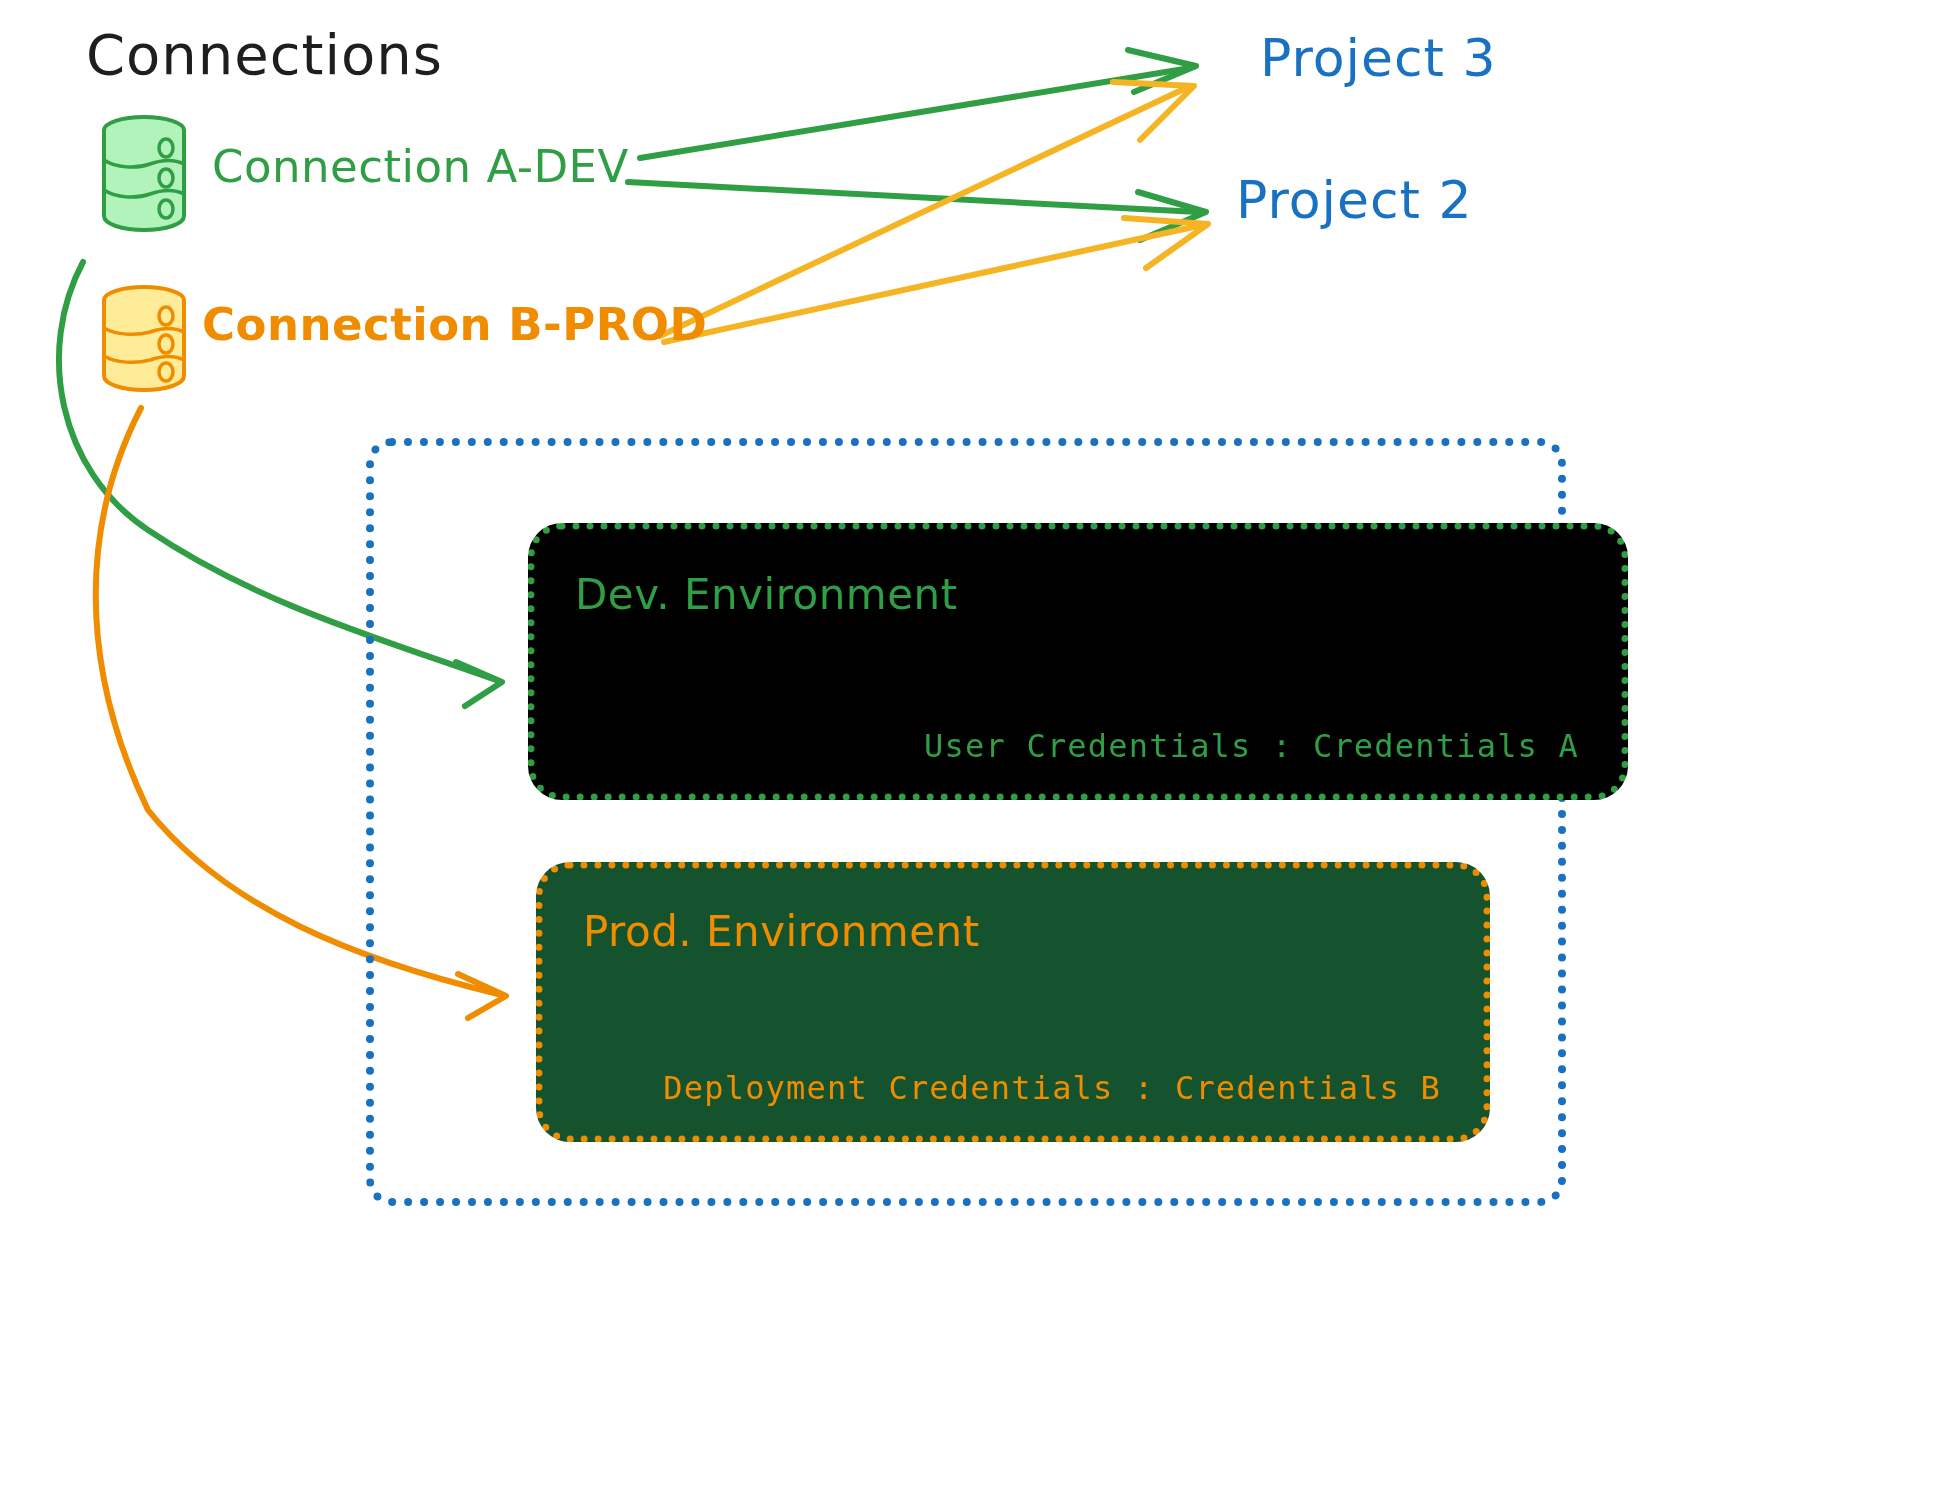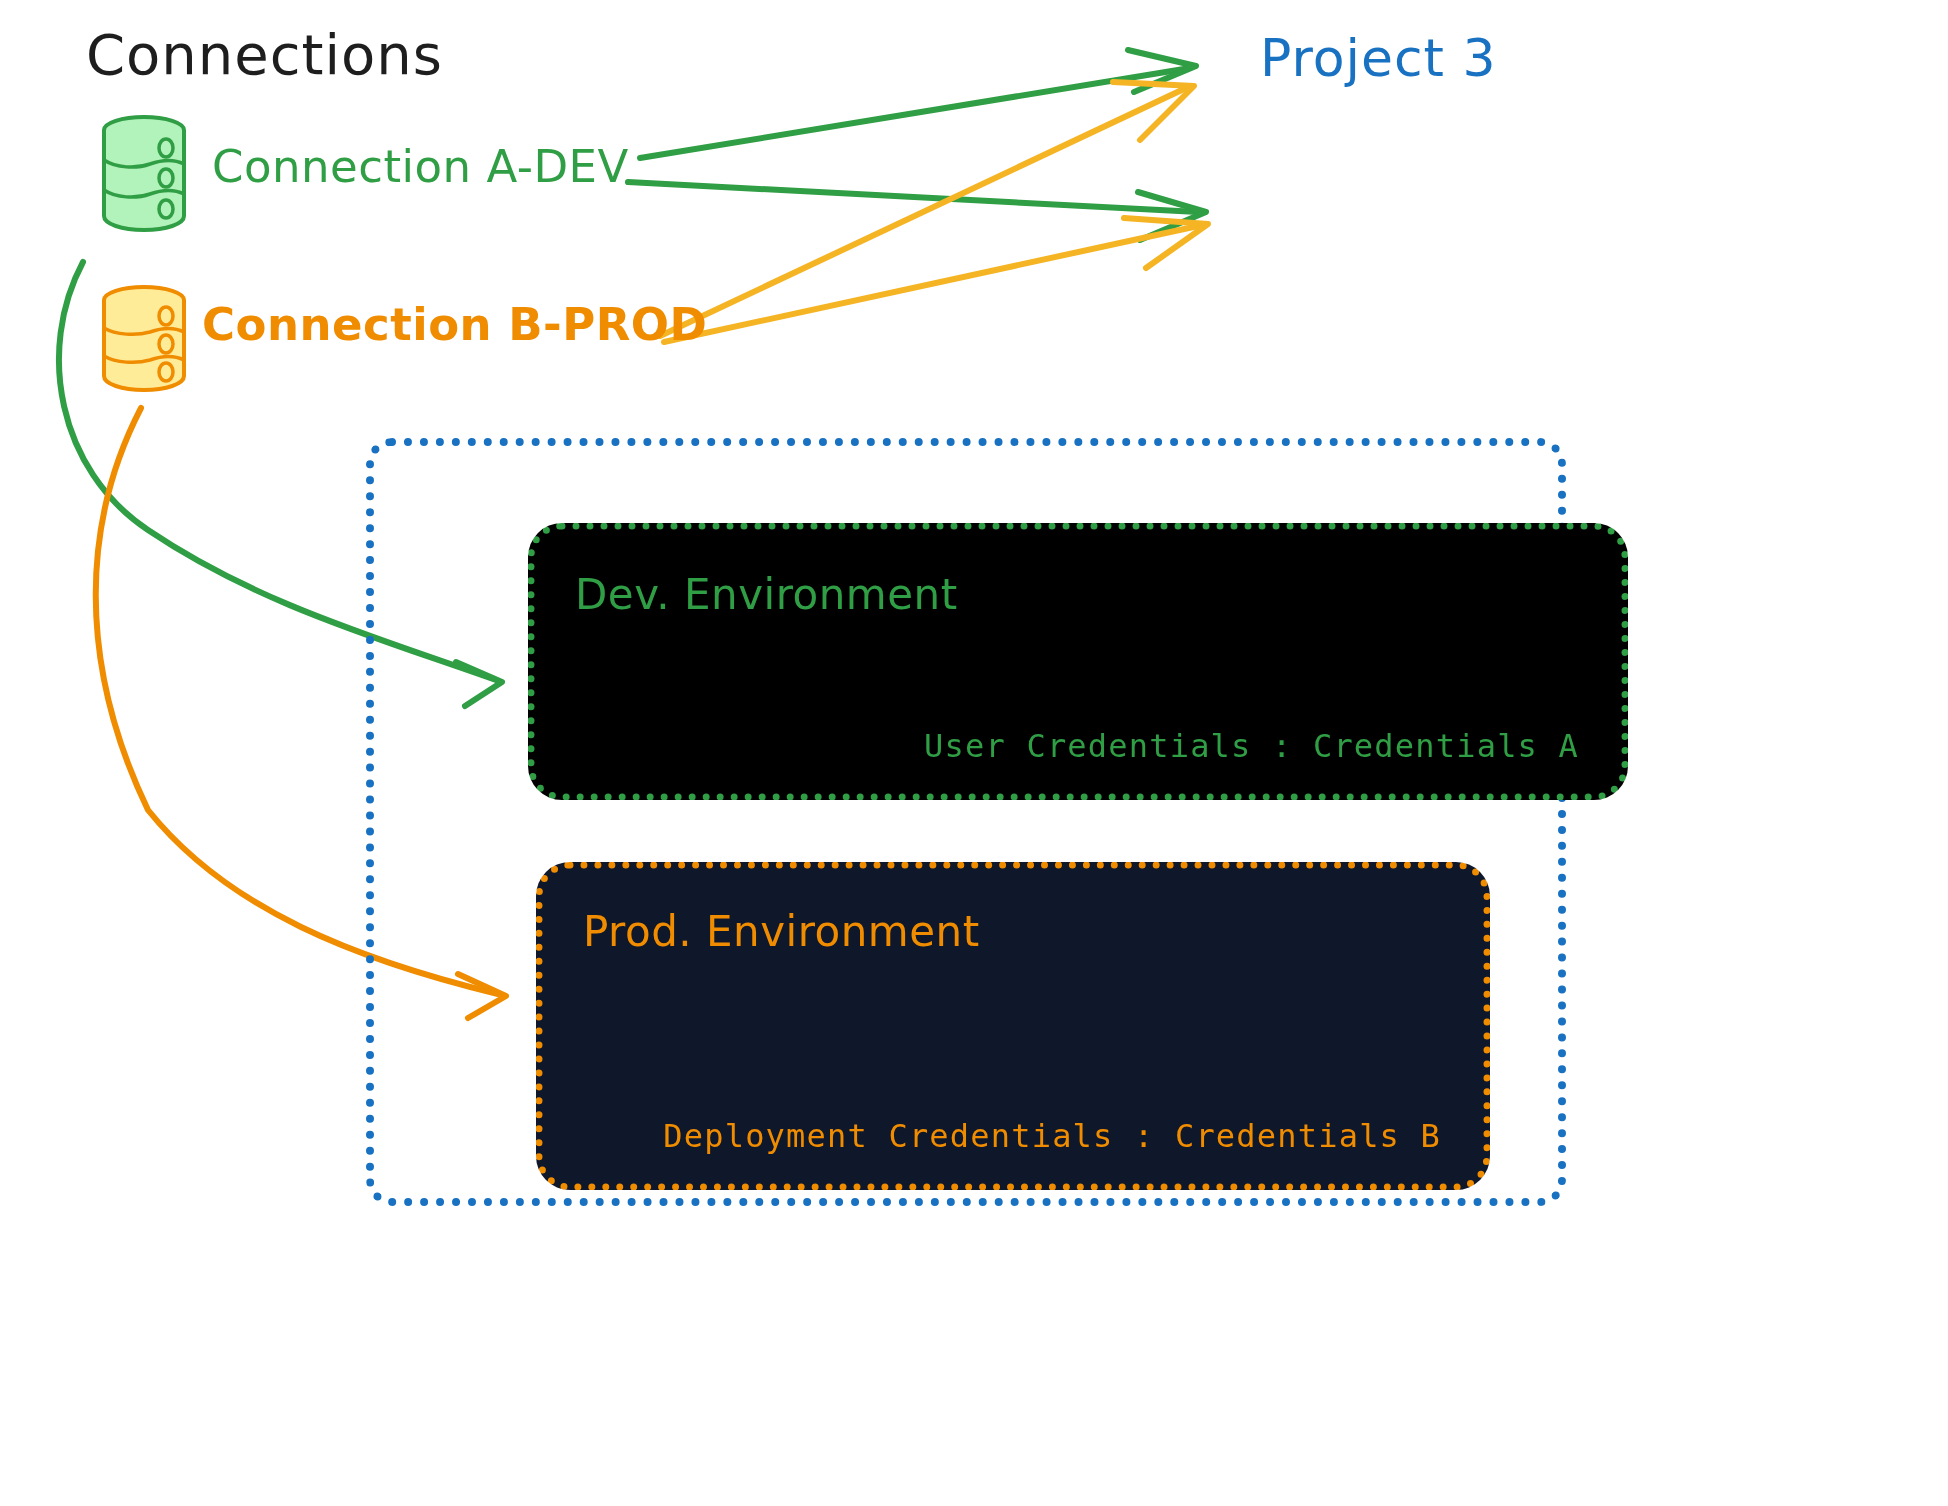--- a/index.html
+++ b/index.html
@@ -22,22 +22,22 @@
   .project-label{
     position:absolute;color:#1971c2;font-size:52px;white-space:nowrap;
     font-family:"DejaVu Sans", sans-serif;font-weight:400;letter-spacing:1px;
   }
   .env-box{position:absolute;box-sizing:border-box;border-radius:34px;}
   .env-dev{
     left:500px;top:523px;width:1100px;height:277px;
     background:#000000;border:7px dotted #2f9e44;
   }
   .env-prod{
-    left:508px;top:862px;width:954px;height:328px;
-    background:#0f172a;border:7px dotted #f08c00;
+    left:508px;top:862px;width:954px;height:280px;
+    background:#14532d;border:7px dotted #f08c00;
   }
   .env-title{
     position:absolute;font-size:42px;white-space:nowrap;
     font-family:"DejaVu Sans", sans-serif;font-weight:400;letter-spacing:0.5px;
   }
   .env-title-dev{left:40px;top:40px;color:#2f9e44;}
   .env-title-prod{left:40px;top:38px;color:#f08c00;}
   .cred-line{
     position:absolute;right:42px;bottom:28px;font-size:32px;white-space:nowrap;
     font-family:"DejaVu Sans Mono", monospace;letter-spacing:1.2px;
@@ -110,20 +110,21 @@
     <path d="M8 44 C20 51, 40 52, 54 48 C68 43, 80 44, 88 48" fill="none" stroke="#f08c00" stroke-width="3.5"></path>
     <path d="M8 72 C20 79, 40 80, 54 76 C68 71, 80 72, 88 76" fill="none" stroke="#f08c00" stroke-width="3.5"></path>
     <ellipse cx="70" cy="32" rx="7" ry="9" fill="none" stroke="#f08c00" stroke-width="3.5"></ellipse>
     <ellipse cx="70" cy="60" rx="7" ry="9" fill="none" stroke="#f08c00" stroke-width="3.5"></ellipse>
     <ellipse cx="70" cy="88" rx="7" ry="9" fill="none" stroke="#f08c00" stroke-width="3.5"></ellipse>
   </svg>
 
   <div class="conn-label conn-b" style="left:174px;top:298px;font-weight:bold;">Connection B-PROD</div>
 
   <div class="project-label" style="left:1232px;top:28px;">Project 3</div>
+  <div class="project-label" style="left:1208px;top:170px;">Project 2</div>
 
   <div class="project-frame"></div>
 
   <div class="env-box env-dev">
     <div class="env-title env-title-dev">Dev. Environment</div>
     <div class="cred-line cred-dev">User Credentials : Credentials A</div>
   </div>
 
   <div class="env-box env-prod">
     <div class="env-title env-title-prod">Prod. Environment</div>

